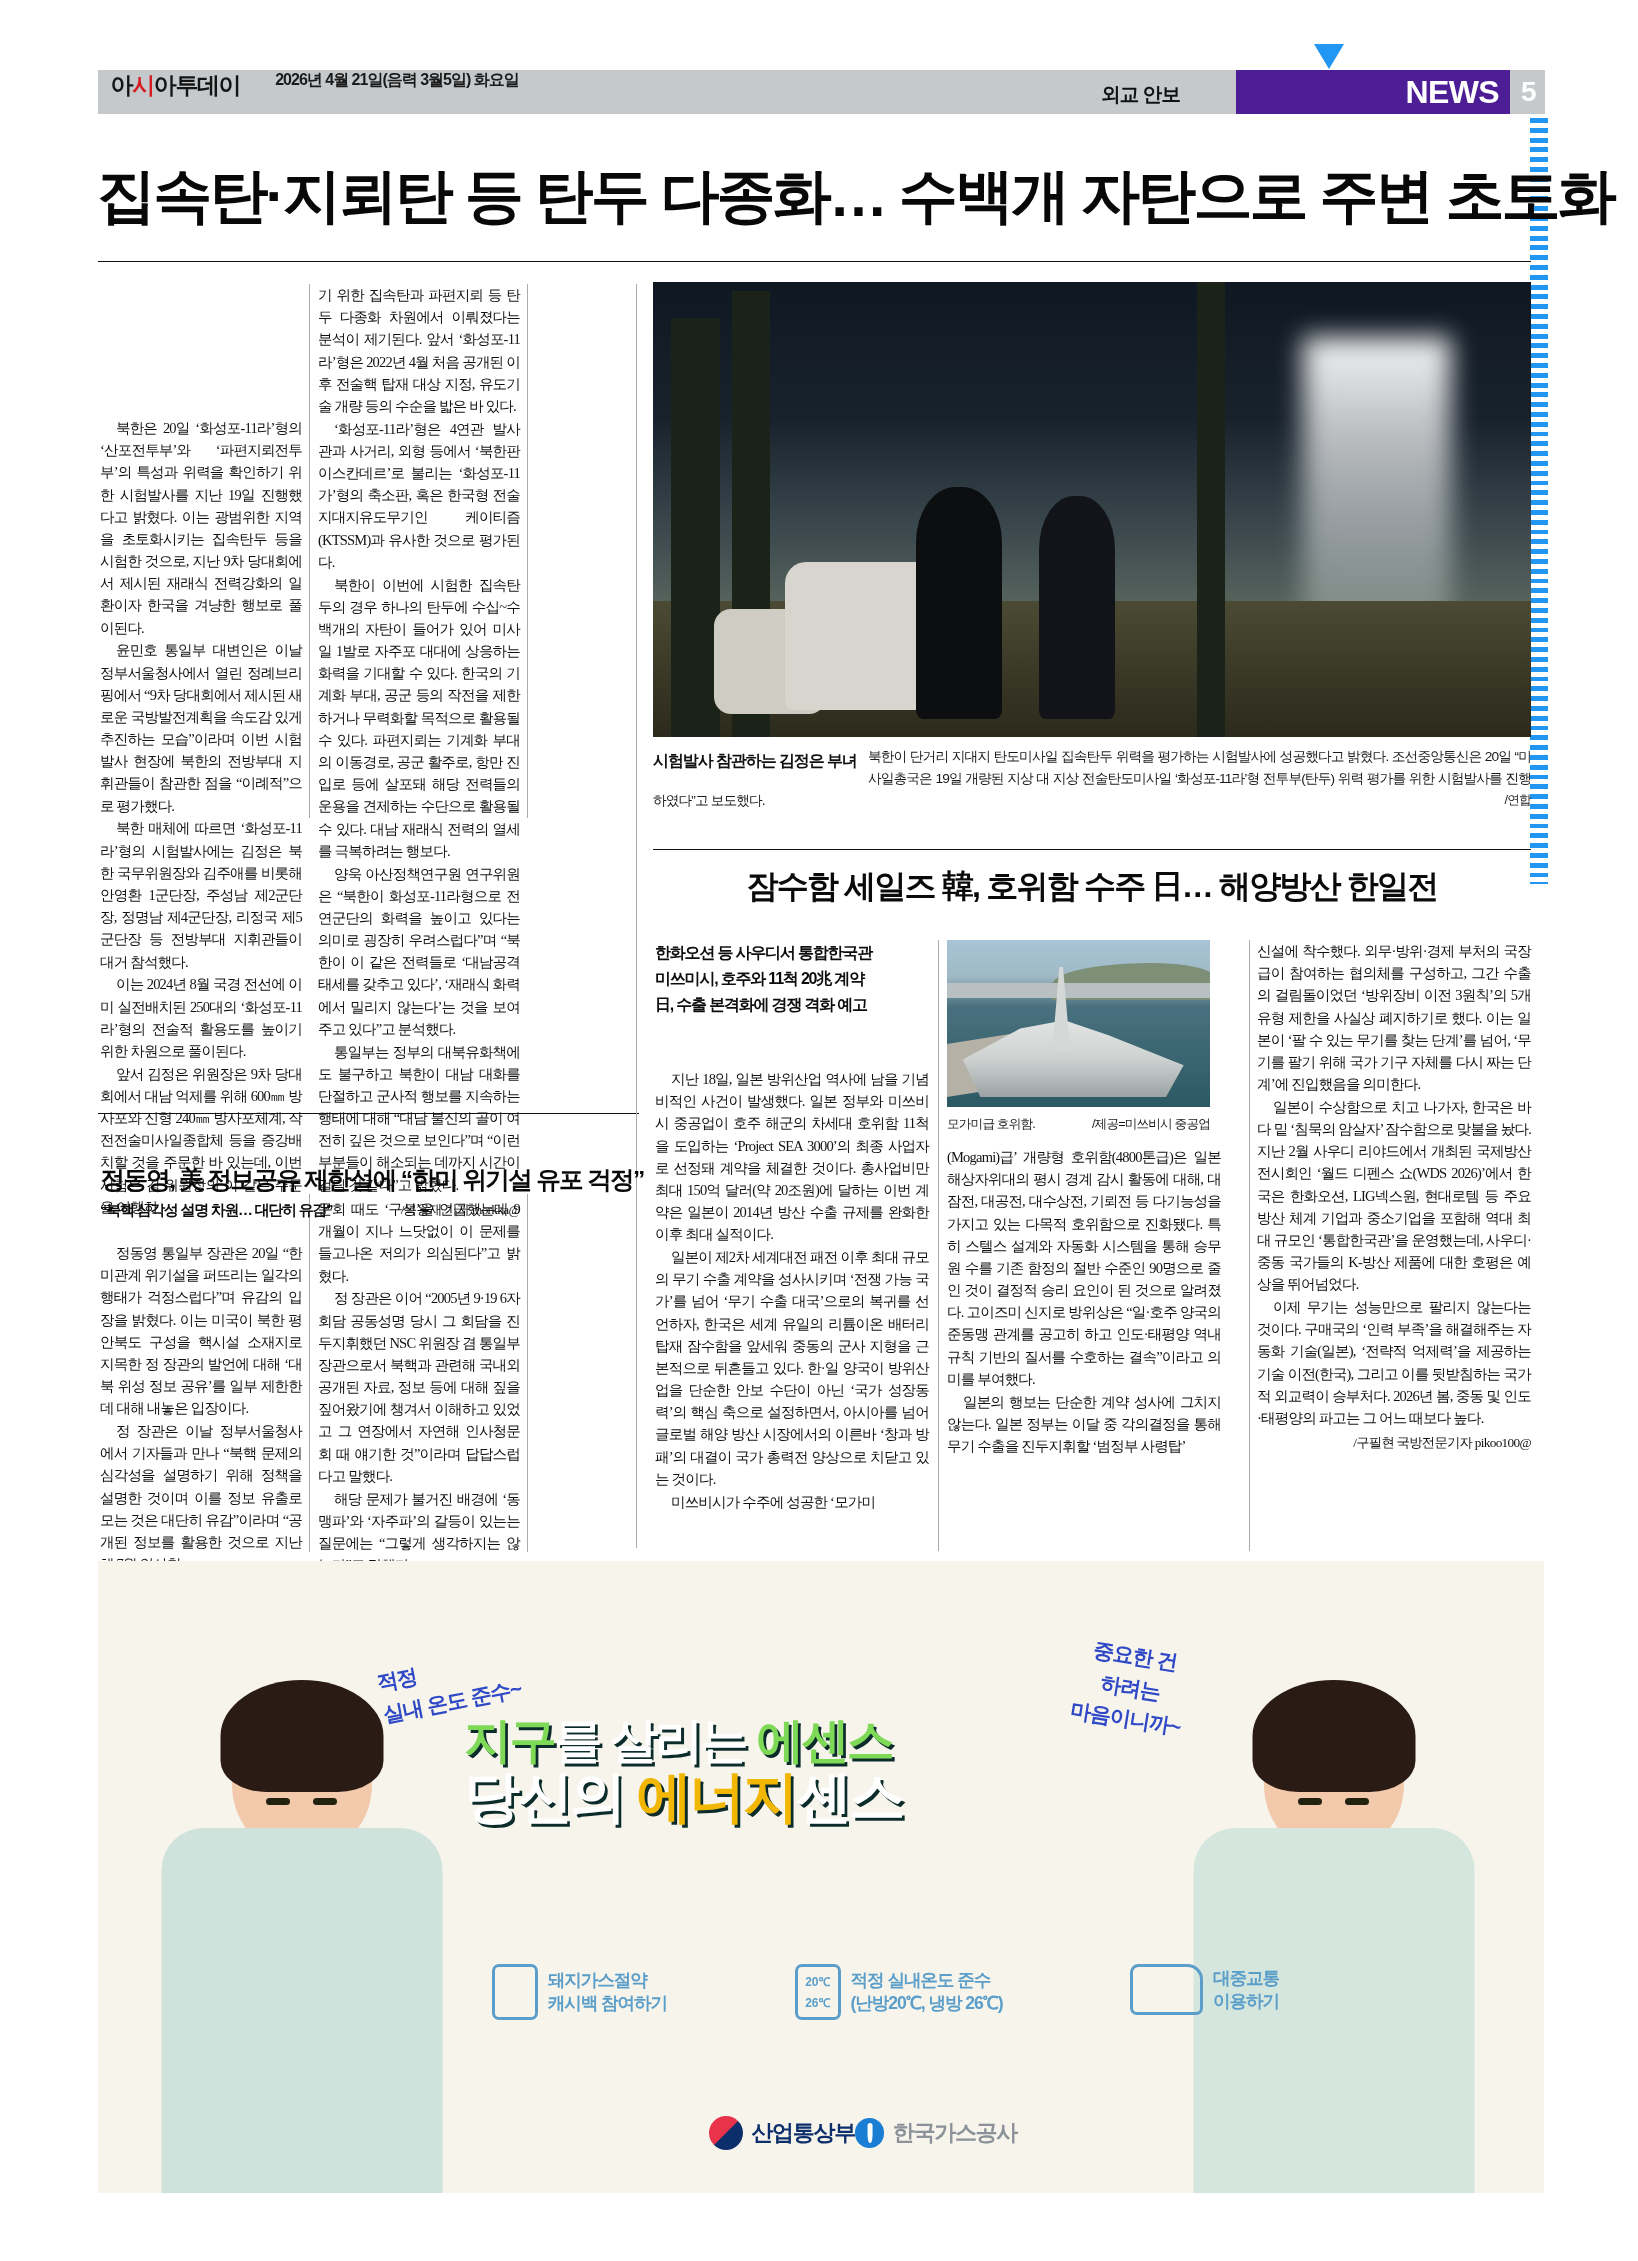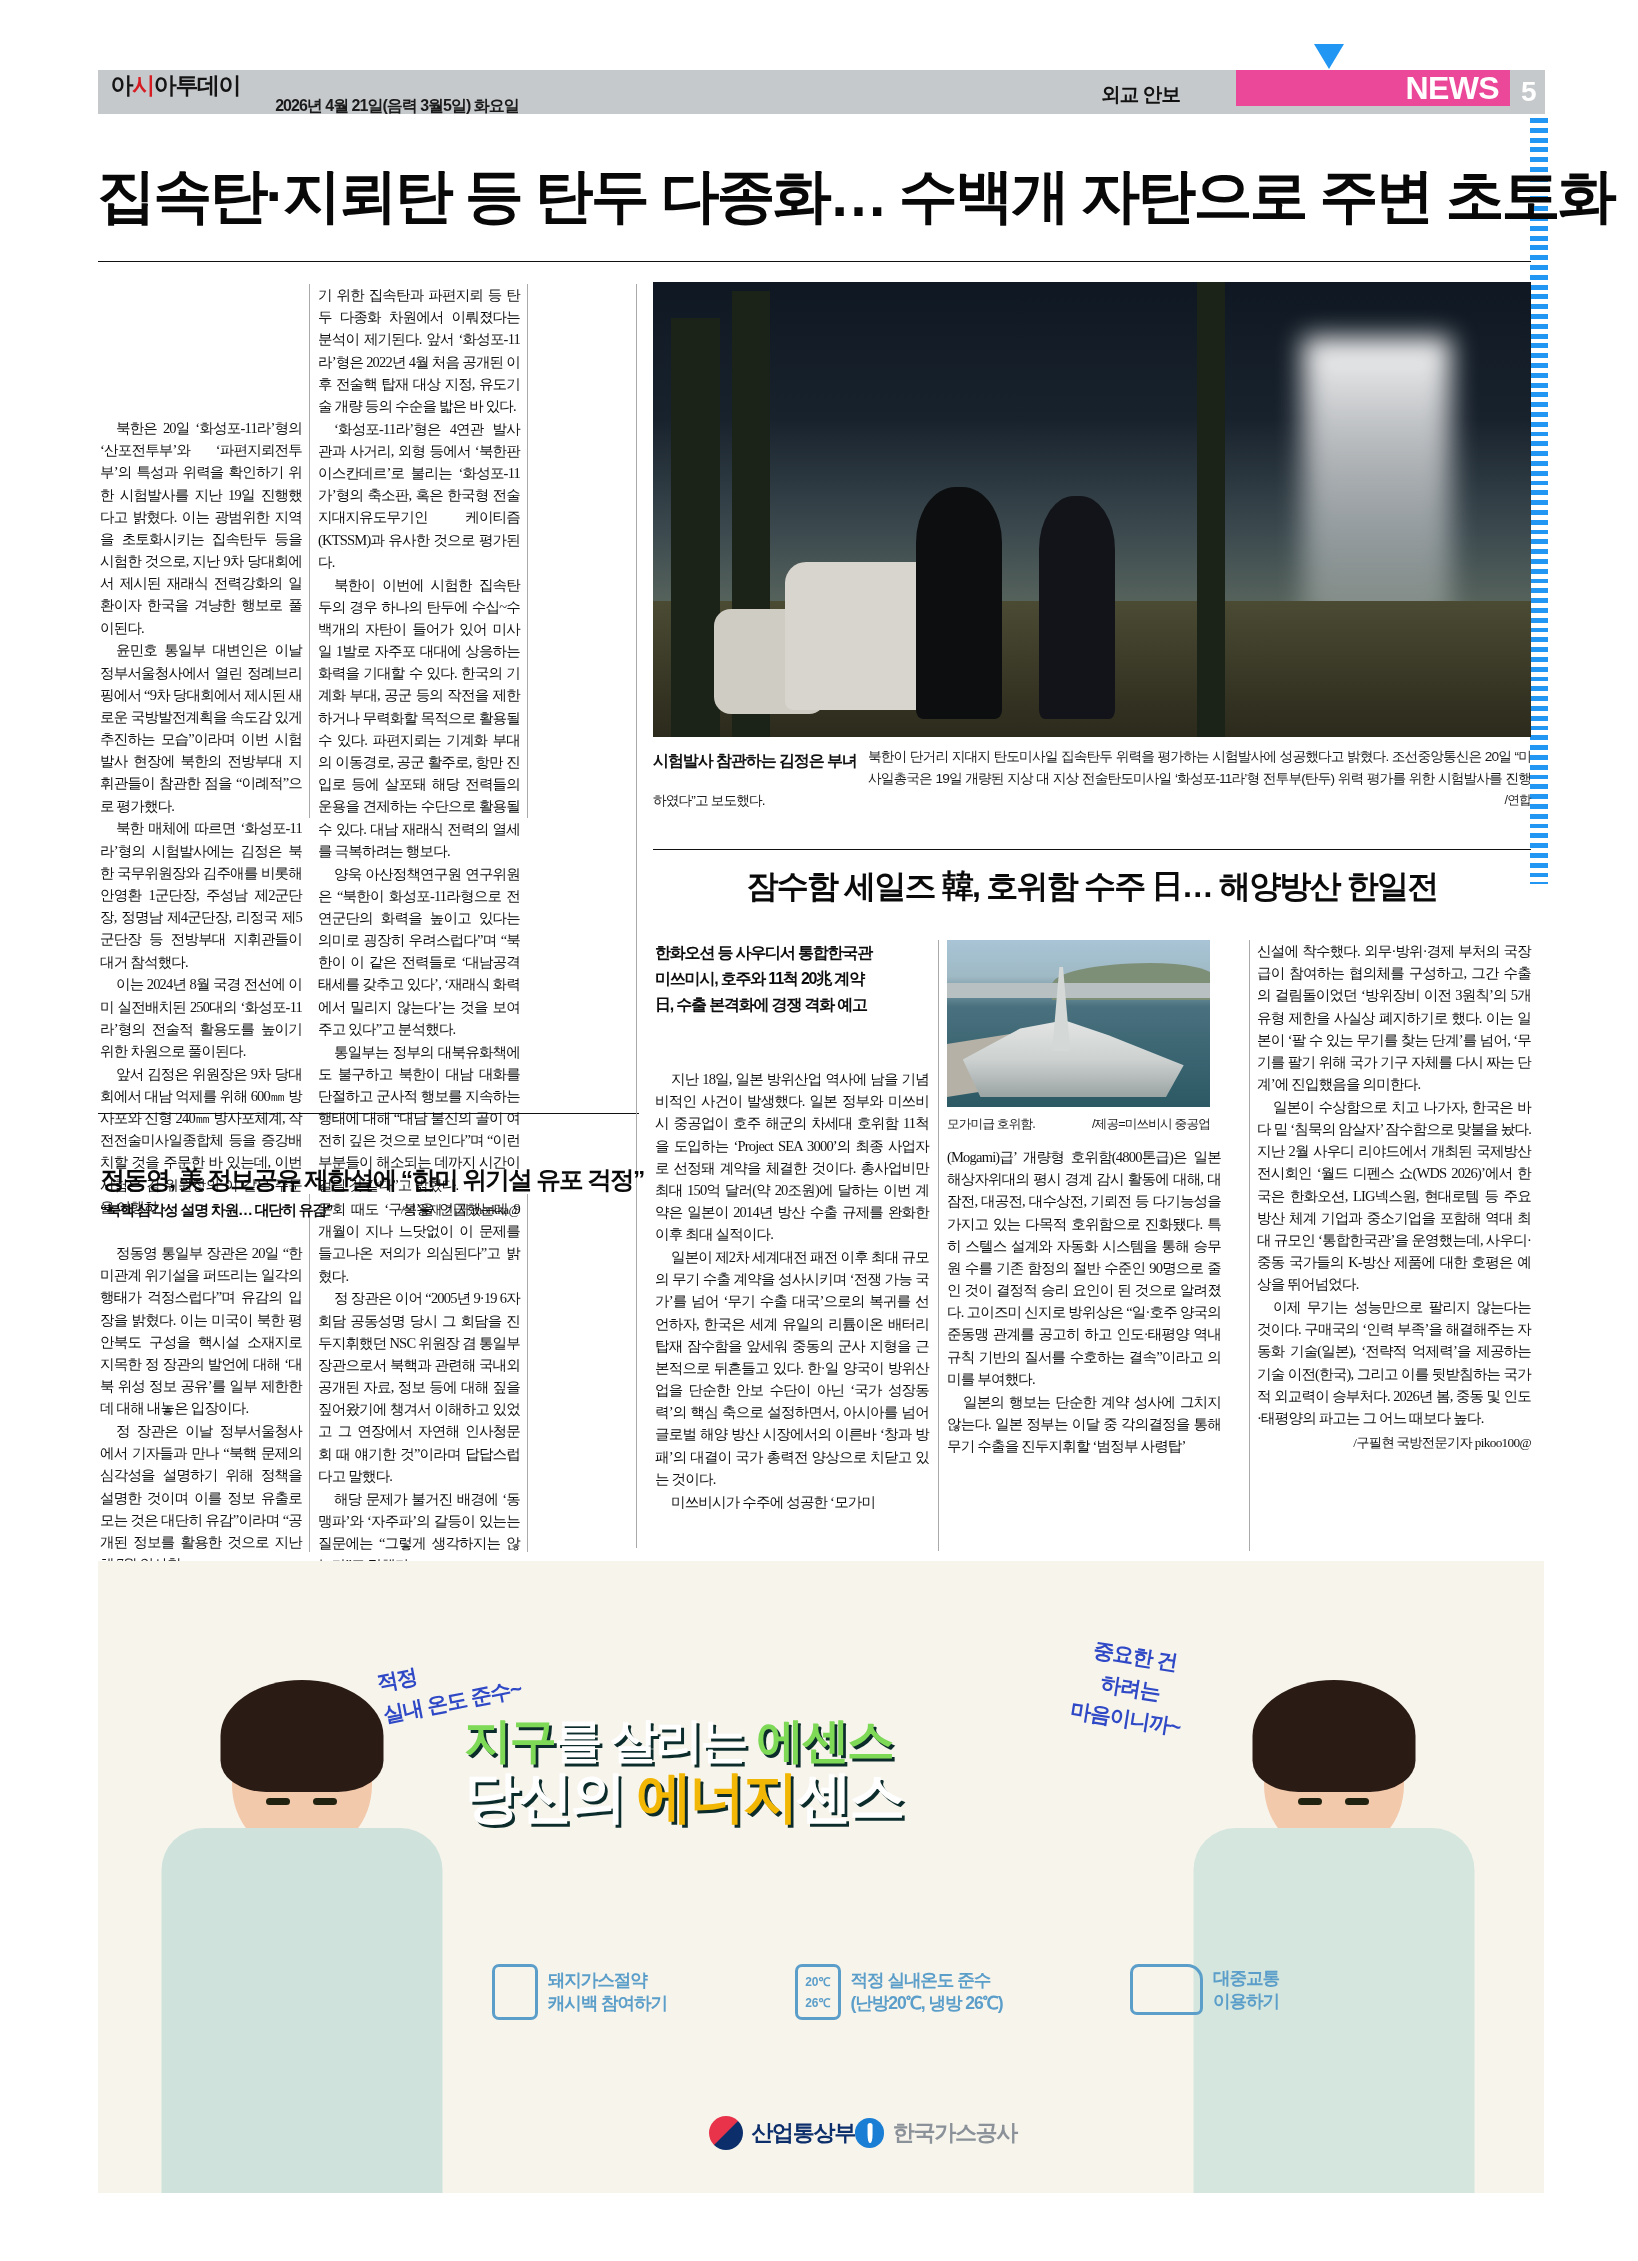--- a/index.html
+++ b/index.html
@@ -20,30 +20,30 @@
   }
   .brand {
     font-family: "Liberation Sans", sans-serif;
     font-weight: 900; font-size: 23px; letter-spacing: -1.4px;
     color: #141414; margin-left: 12.6px; white-space: nowrap;
   }
   .brand .red { color: #d61c22; }
   .issue-date {
     font-family: "Liberation Sans", sans-serif;
     font-weight: 700; font-size: 16px; color: #1a1a1a;
-    margin-left: 35px; letter-spacing: -1px; white-space: nowrap; margin-top: 26px;
+    margin-left: 35px; letter-spacing: -1px; white-space: nowrap;
   }
   .section-name {
     font-family: "Liberation Sans", sans-serif;
     font-weight: 900; font-size: 19.7px; color: #111;
     letter-spacing: -1.1px; position: absolute; left: 1003px; top: 11.2px;
   }
   .news-block {
-    position: absolute; left: 1138px; top: 0; width: 274px; height: 36px;
-    background: #ec4899;
+    position: absolute; left: 1138px; top: 0; width: 274px; height: 44px;
+    background: #4c1d95;
     display: flex; align-items: center; justify-content: flex-end;
   }
   .news-block span {
     font-family: "Liberation Sans", sans-serif;
     font-weight: 900; font-size: 32px; color: #fff;
     letter-spacing: -0.7px; margin-right: 11.2px;
   }
   .news-notch {
     position: absolute; left: 1314px; top: 44px;
     width: 0; height: 0;

